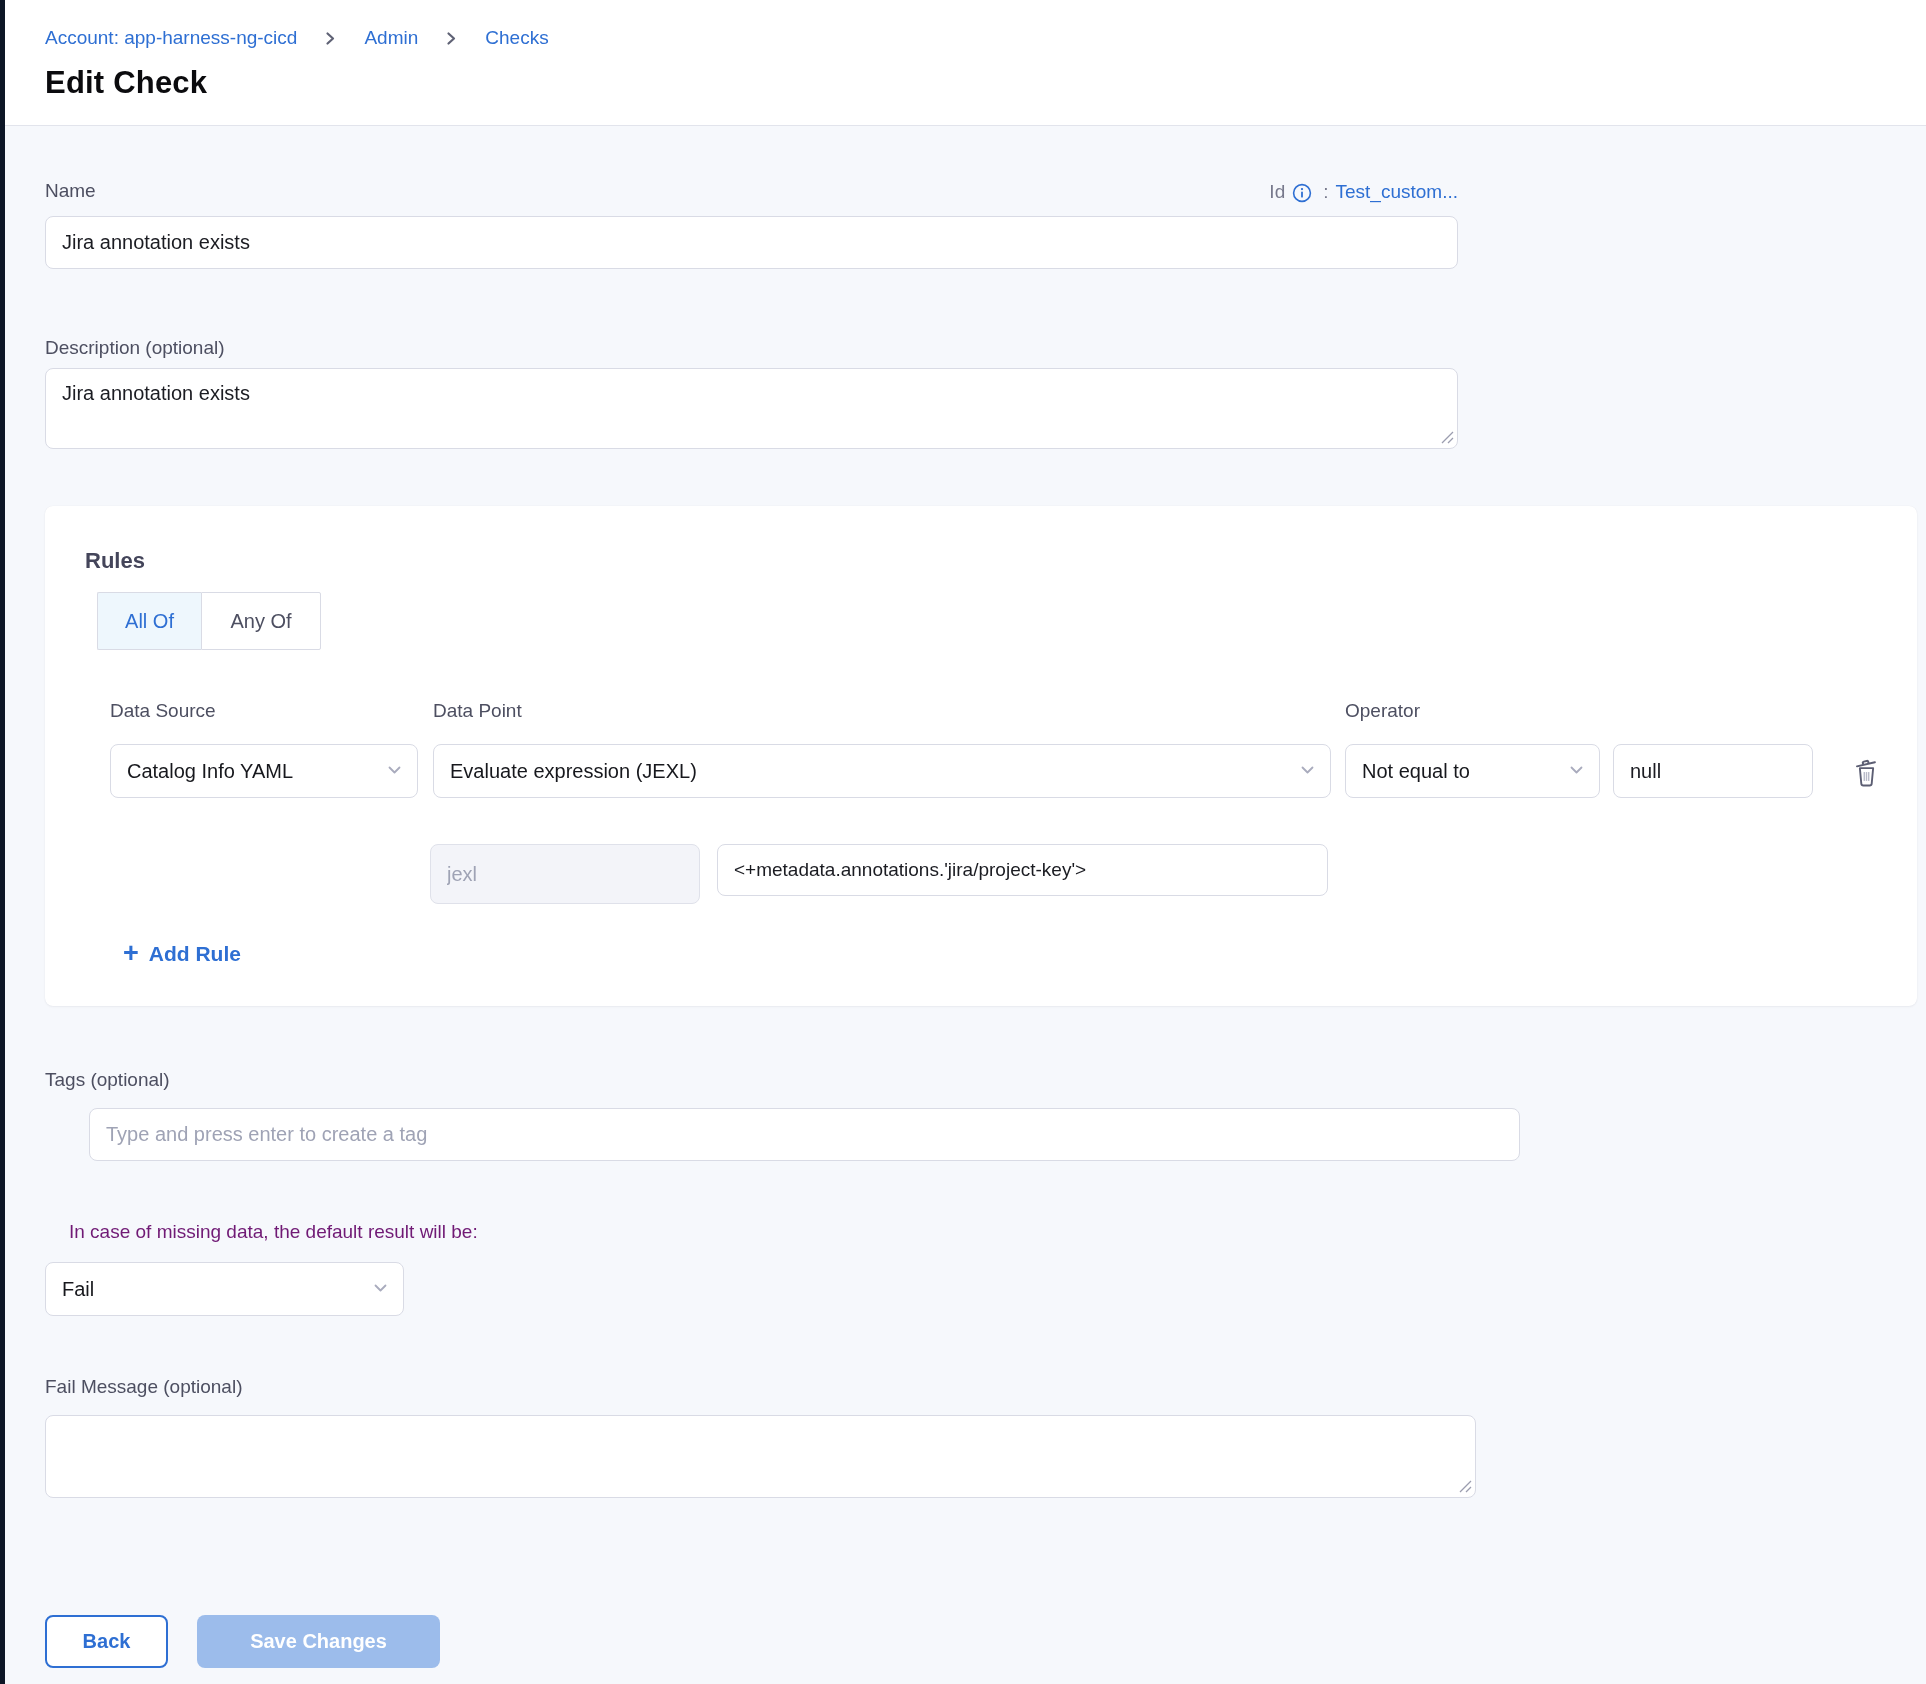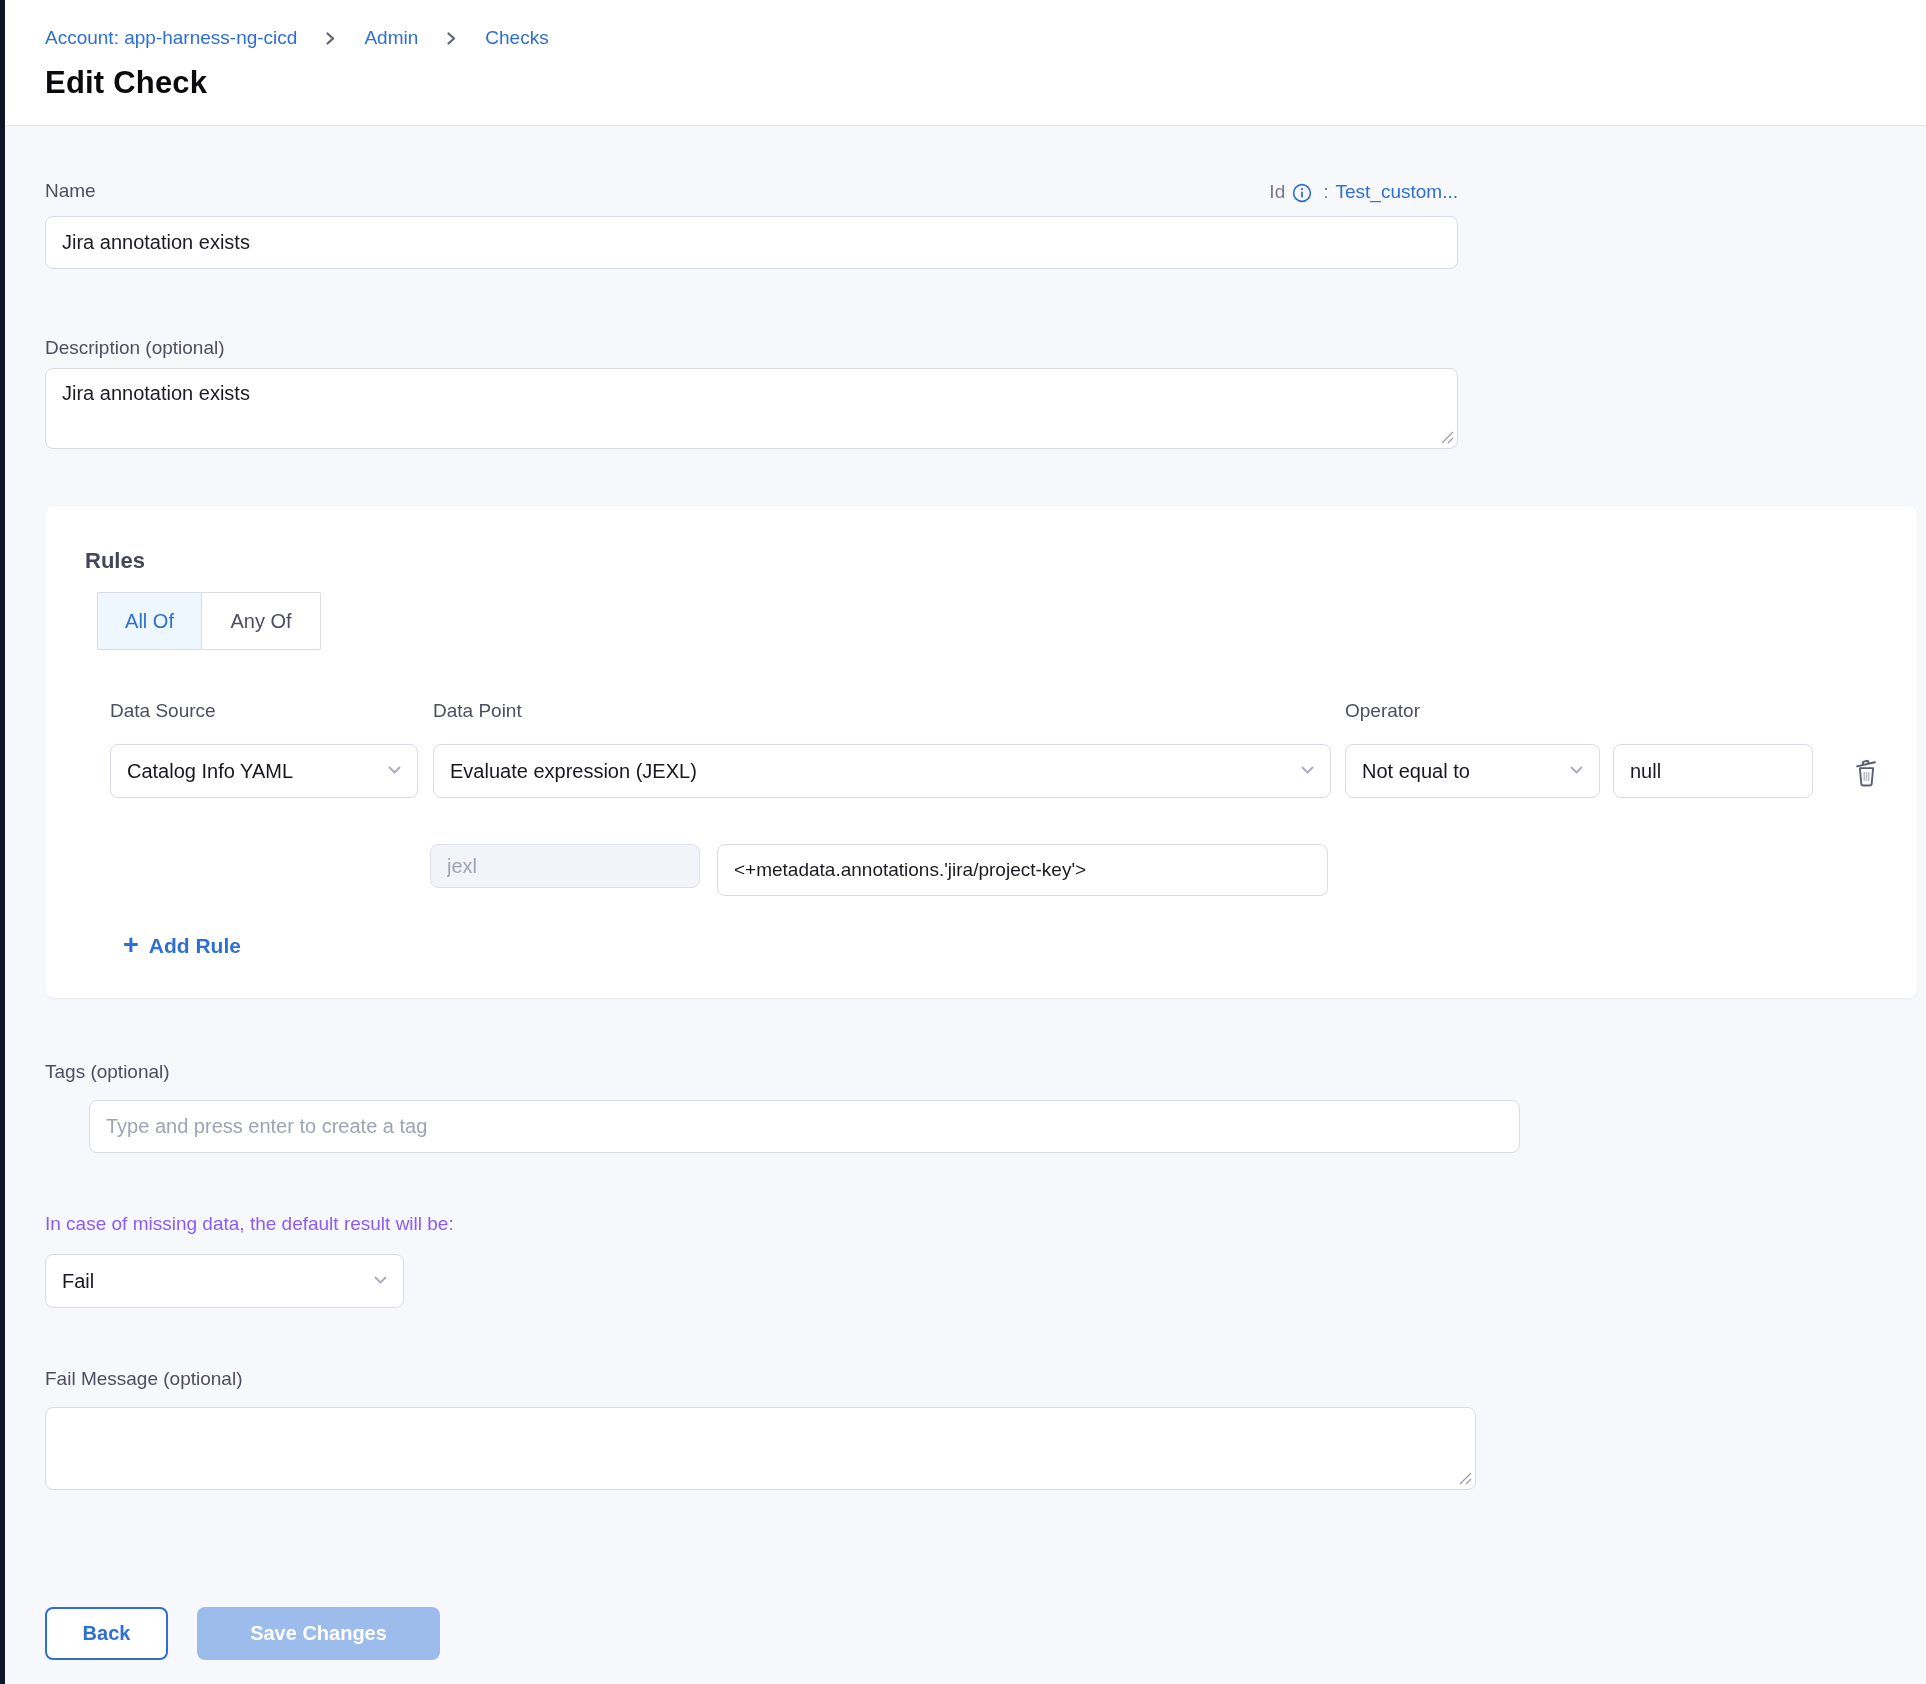--- a/index.html
+++ b/index.html
@@ -90,37 +90,37 @@
     padding: 0 14px 0 16px; cursor: pointer; font-size: 20px; color: #17181d;
   }
   .sel-ds { width: 308px; }
   .sel-dp { width: 898px; margin-left: 15px; }
   .sel-op { width: 255px; margin-left: 14px; }
   .val-input { width: 200px; margin-left: 13px; height: 54px; }
   .trash-btn { margin-left: 40px; background: none; border: none; padding: 0; cursor: pointer; line-height: 0; }
 
   .jexl-row { display: flex; margin-top: 46px; margin-left: 320px; }
   .jexl-input {
-    width: 270px; height: 44px; background: #f3f4f9; border: 1px solid #dfe1ea; border-radius: 8px;
+    width: 270px; height: 60px; background: #f3f4f9; border: 1px solid #dfe1ea; border-radius: 8px;
     padding: 0 16px; font-size: 20px; color: #1b1c22; outline: none; font-family: inherit;
   }
   .jexl-input::placeholder { color: #9fa3b5; }
   .expr-input { width: 611px; height: 52px; margin-left: 17px; font-size: 19px; }
 
   .add-rule {
     display: inline-flex; align-items: center; gap: 10px;
     margin: 38px 0 0 78px; background: none; border: none; cursor: pointer;
     color: #2e6fd3; font-size: 21px; font-weight: 600; font-family: inherit; padding: 0;
   }
   .plus-glyph { font-size: 27px; font-weight: 600; line-height: 24px; margin-top: -2px; }
 
   
   .tags-label { margin-top: 62px; }
   .tags-input { margin-top: 16px; margin-left: 44px; }
-  .missing-label { margin-top: 59px; color: #8b5cf6; }
+  .missing-label { margin-top: 59px; color: #701a75; margin-left: 24px; }
   .fail-select { width: 359px; margin-top: 18px; }
   .failmsg-label { margin-top: 59px; }
   .failmsg-wrap { margin-top: 16px; }
 
   .footer-actions { display: flex; margin-top: 117px; }
   .back-btn {
     width: 123px; height: 53px; background: #fff; border: 2px solid #2e6fd3; border-radius: 8px;
     color: #2e6fd3; font-size: 20px; font-weight: 700; font-family: inherit; cursor: pointer;
   }
   .save-btn {

